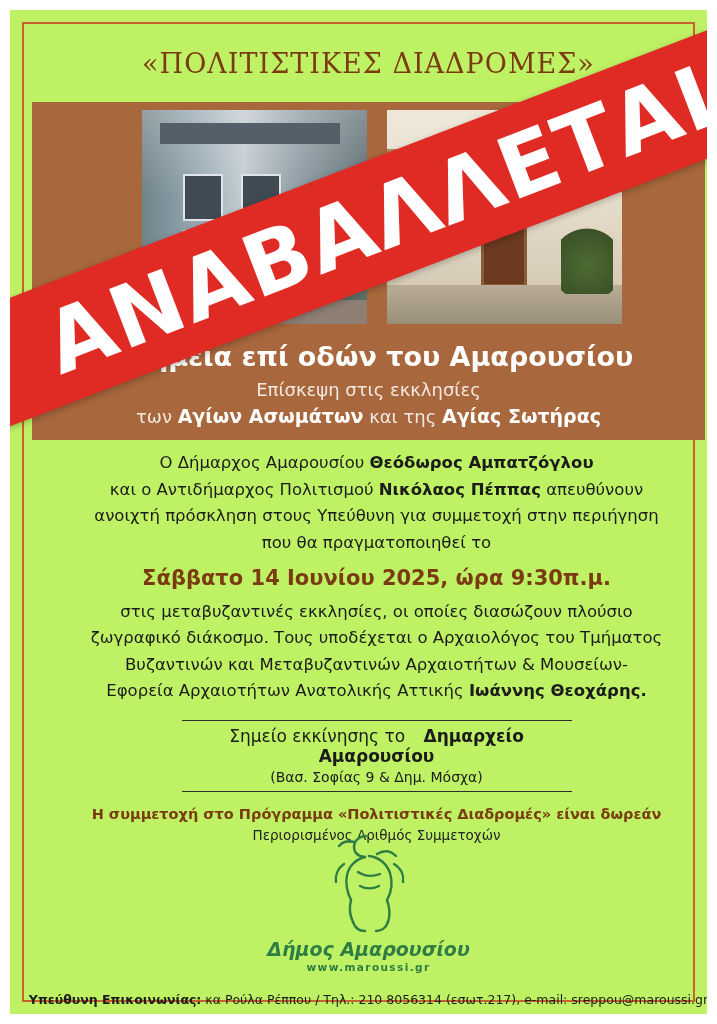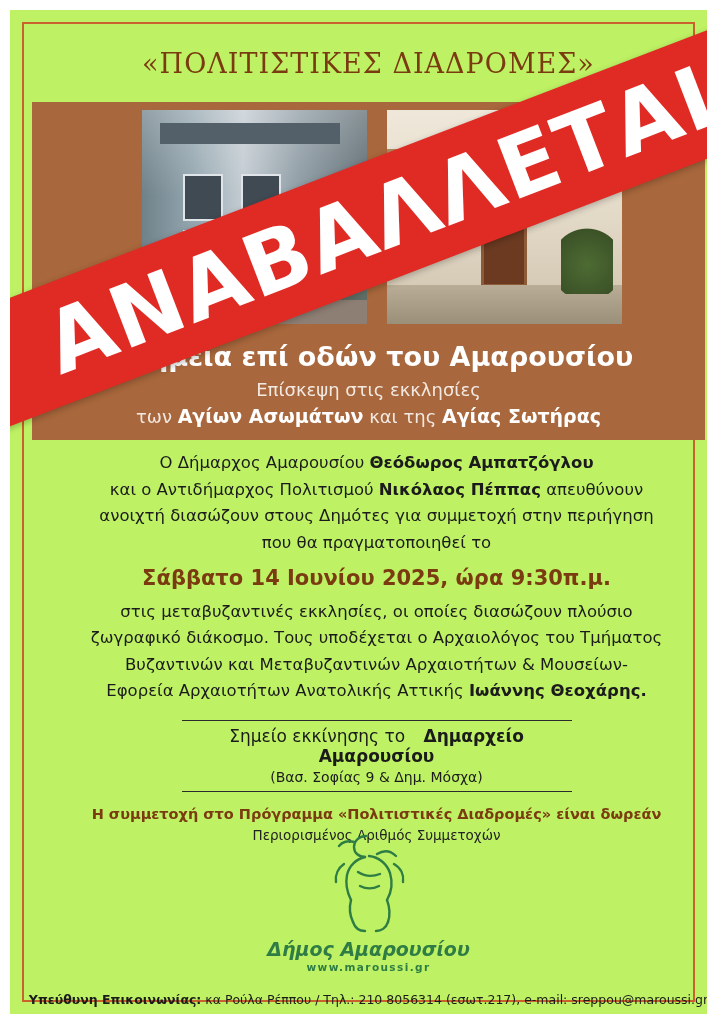--- a/index.html
+++ b/index.html
@@ -286,21 +286,21 @@
     <div class="brown-sub1">Επίσκεψη στις εκκλησίες</div>
     <div class="brown-sub2">
       <span>των </span><b>Αγίων Ασωμάτων</b><span> και της </span><b>Αγίας Σωτήρας</b>
     </div>
   </div>
 
   <div class="body-area">
     <div class="p1">
       <div><span>Ο Δήμαρχος Αμαρουσίου </span><b>Θεόδωρος Αμπατζόγλου</b></div>
       <div><span>και ο Αντιδήμαρχος Πολιτισμού </span><b>Νικόλαος Πέππας</b><span> απευθύνουν</span></div>
-      <div>ανοιχτή διασώζουν στους Δημότες για συμμετοχή στην περιήγηση</div>
+      <div>ανοιχτή πρόσκληση στους Υπεύθυνη για συμμετοχή στην περιήγηση</div>
       <div>που θα πραγματοποιηθεί το</div>
     </div>
 
     <div class="date-line">Σάββατο 14 Ιουνίου 2025, ώρα 9:30π.μ.</div>
 
     <div class="p2">
       <div>στις μεταβυζαντινές εκκλησίες, οι οποίες διασώζουν πλούσιο</div>
       <div>ζωγραφικό διάκοσμο. Τους υποδέχεται ο Αρχαιολόγος του Τμήματος</div>
       <div>Βυζαντινών και Μεταβυζαντινών Αρχαιοτήτων &amp; Μουσείων-</div>
       <div><span>Εφορεία Αρχαιοτήτων Ανατολικής Αττικής </span><b>Ιωάννης Θεοχάρης.</b></div>

